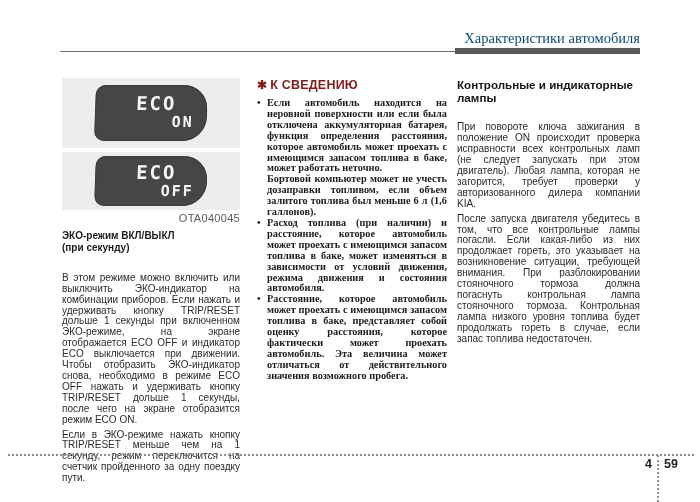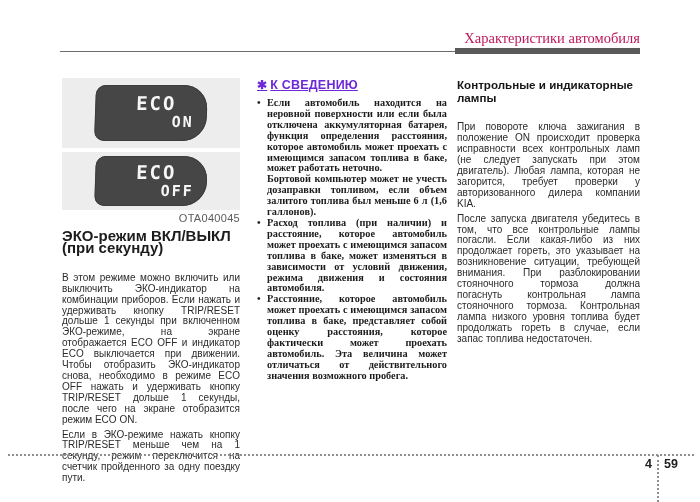--- a/index.html
+++ b/index.html
@@ -14,21 +14,21 @@
     color: #2b2b2b;
   }
 
   
   .header-title {
     position: absolute;
     top: 30px;
     right: 60px;
     font-family: "Liberation Serif", serif;
     font-size: 14.5px;
-    color: #be185d;
+    color: #0c4a6e;
     white-space: nowrap;
   }
   .header-rule {
     position: absolute;
     top: 51px;
     left: 60px;
     width: 580px;
     height: 1px;
     background: #6d6d6d;
   }
@@ -82,43 +82,42 @@
     text-align: right;
     font-size: 11px;
     color: #5a5a5a;
     margin-top: 2px;
     letter-spacing: 0.3px;
   }
 
   
   .eco-heading {
     margin-top: 6px;
-    font-size: 15px;
+    font-size: 10px;
     font-weight: bold;
     line-height: 12.4px;
     color: #1c1c1c;
   }
   .body-para {
     font-size: 10px;
     line-height: 10.9px;
     text-align: justify;
     color: #2b2b2b;
     margin-top: 18px;
   }
   .body-para + .body-para { margin-top: 4px; }
 
   
   .notice-heading {
     font-size: 12.5px;
     font-weight: bold;
-    color: #6d28d9;
+    color: #7f1d1d;
     letter-spacing: 0.2px;
     margin-bottom: 6px;
     font-family: "Liberation Sans", sans-serif;
-    text-decoration: underline;
   }
   .notice-heading .asterisk { font-size: 12px; margin-right: 3px; }
   .n-item {
     display: flex;
     font-family: "Liberation Serif", serif;
     font-weight: bold;
     font-size: 10.3px;
     line-height: 10.9px;
     color: #1b1b1b;
   }

